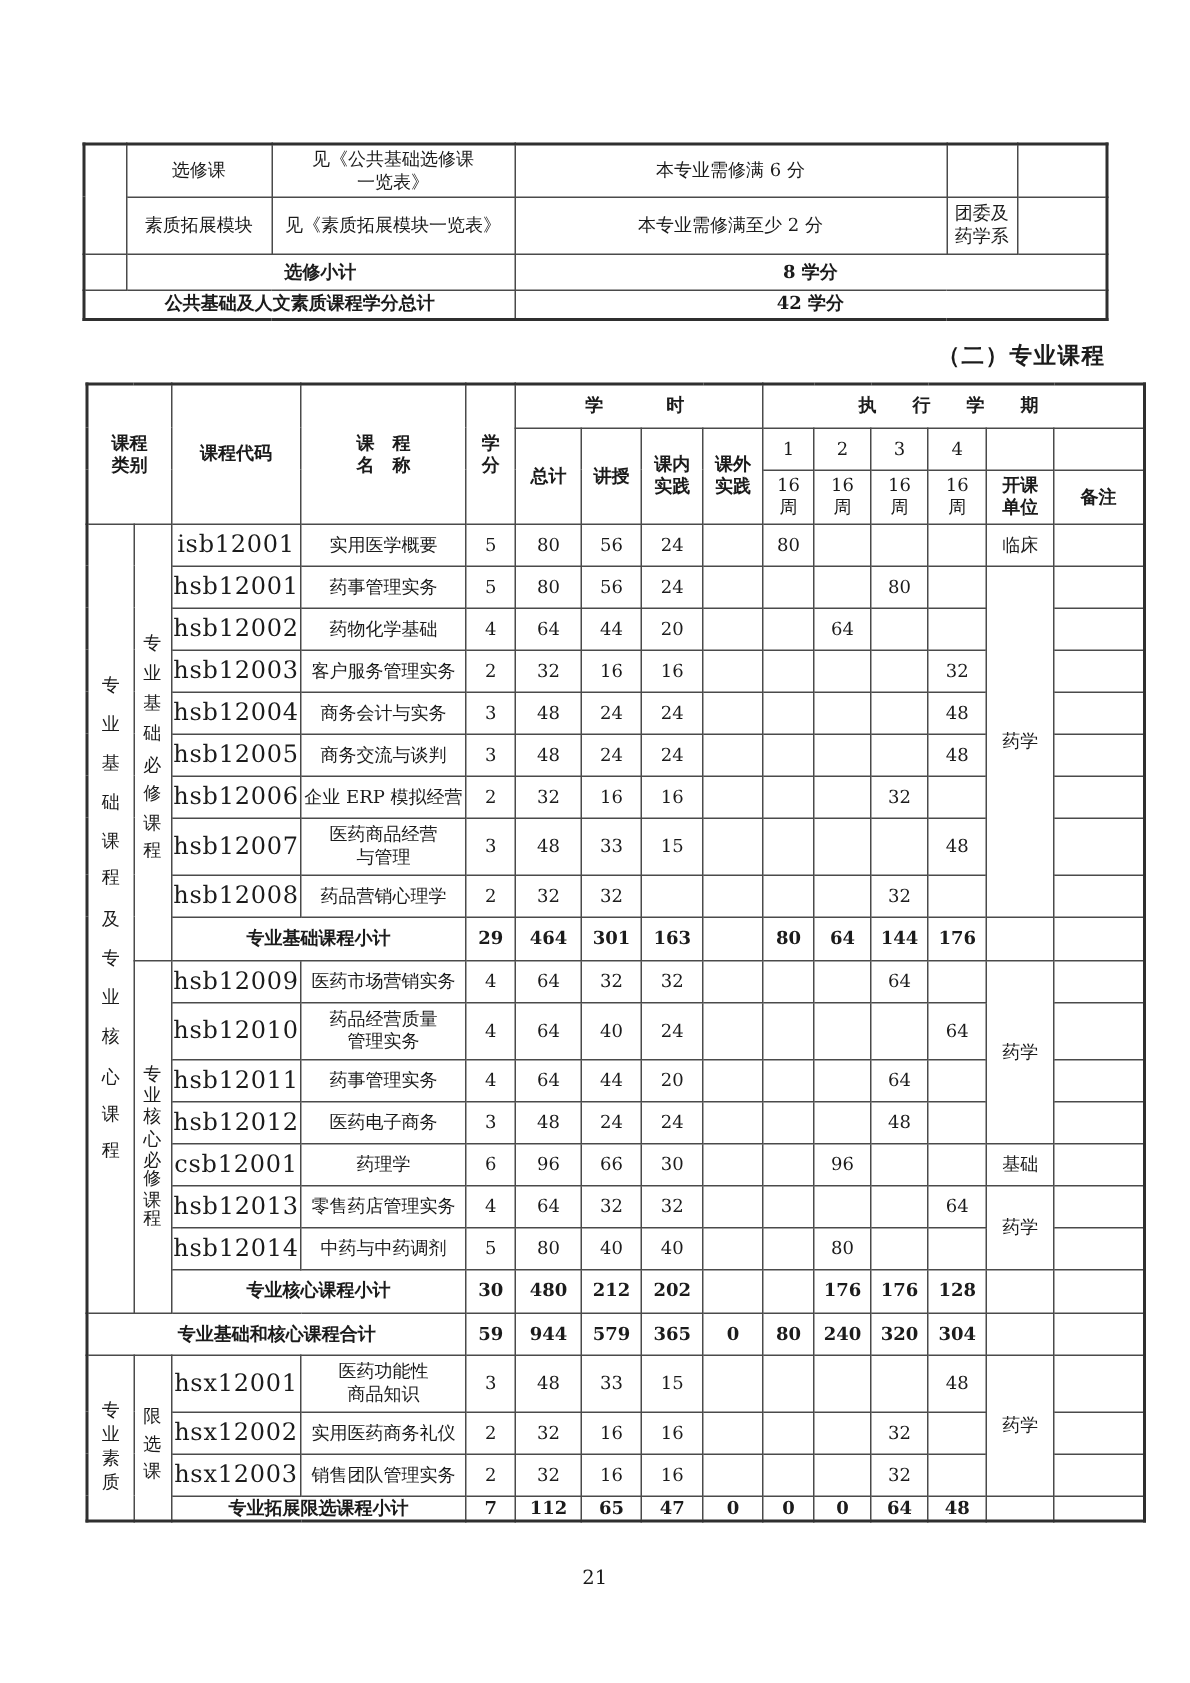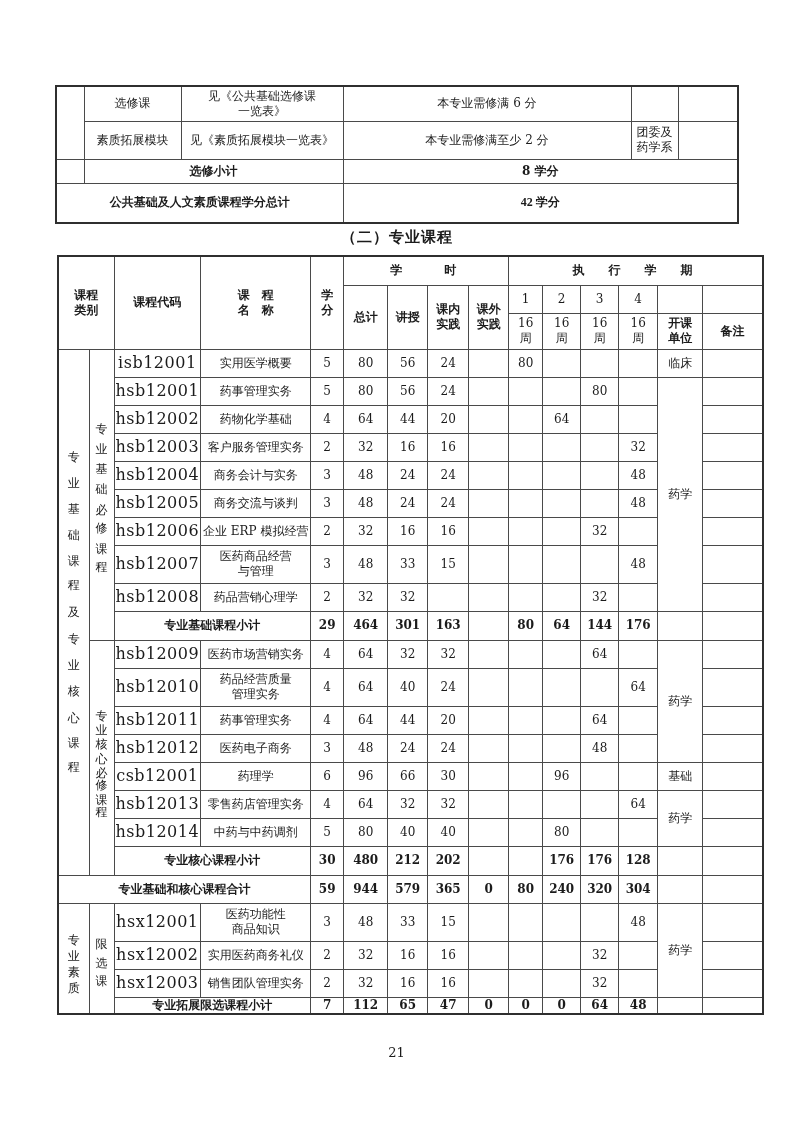--- a/index.html
+++ b/index.html
@@ -18,24 +18,24 @@
   .code{letter-spacing:0.5px;font-size:16px;}
   .vcell{vertical-align:middle;text-align:center;}
   .vtext{writing-mode:vertical-rl;text-orientation:upright;display:inline-block;line-height:1;}
   .vs-xl{letter-spacing:26px;}
   .vs-lg{letter-spacing:20px;}
   .vs-md{letter-spacing:14px;}
   .vs-sm{letter-spacing:16px;}
   .vs-xs{letter-spacing:18px;}
   .sp6{letter-spacing:6px;margin-left:28px;}
   
-  .r24{height:24px;}.r26{height:40px;font-family:Liberation Serif, serif;}.r28{height:28px;}.r29{height:29px;}
+  .r24{height:24px;}.r26{height:20px;}.r28{height:28px;}.r29{height:29px;}
   .r30{height:15px;}.r35{height:35px;}.r36{height:36px;}.r38{height:38px;}
-  #summary-table{position:absolute;left:55px;top:85px;}
-  #main-title{position:absolute;left:57px;top:228px;width:680px;text-align:center;
+  #summary-table{position:absolute;left:55px;top:95px;}
+  #main-title{position:absolute;left:57px;top:228px;width:680px;text-align:right;
     font-size:15px;font-weight:bold;letter-spacing:1px;}
   #main-table{position:absolute;left:57px;top:255px;}
   #page-number{position:absolute;left:0;top:1045px;width:793px;text-align:center;font-size:13px;}
 </style>
 </head>
 <body>
 
 <table id="summary-table" class="outer">
   <colgroup>
     <col style="width:28px">

